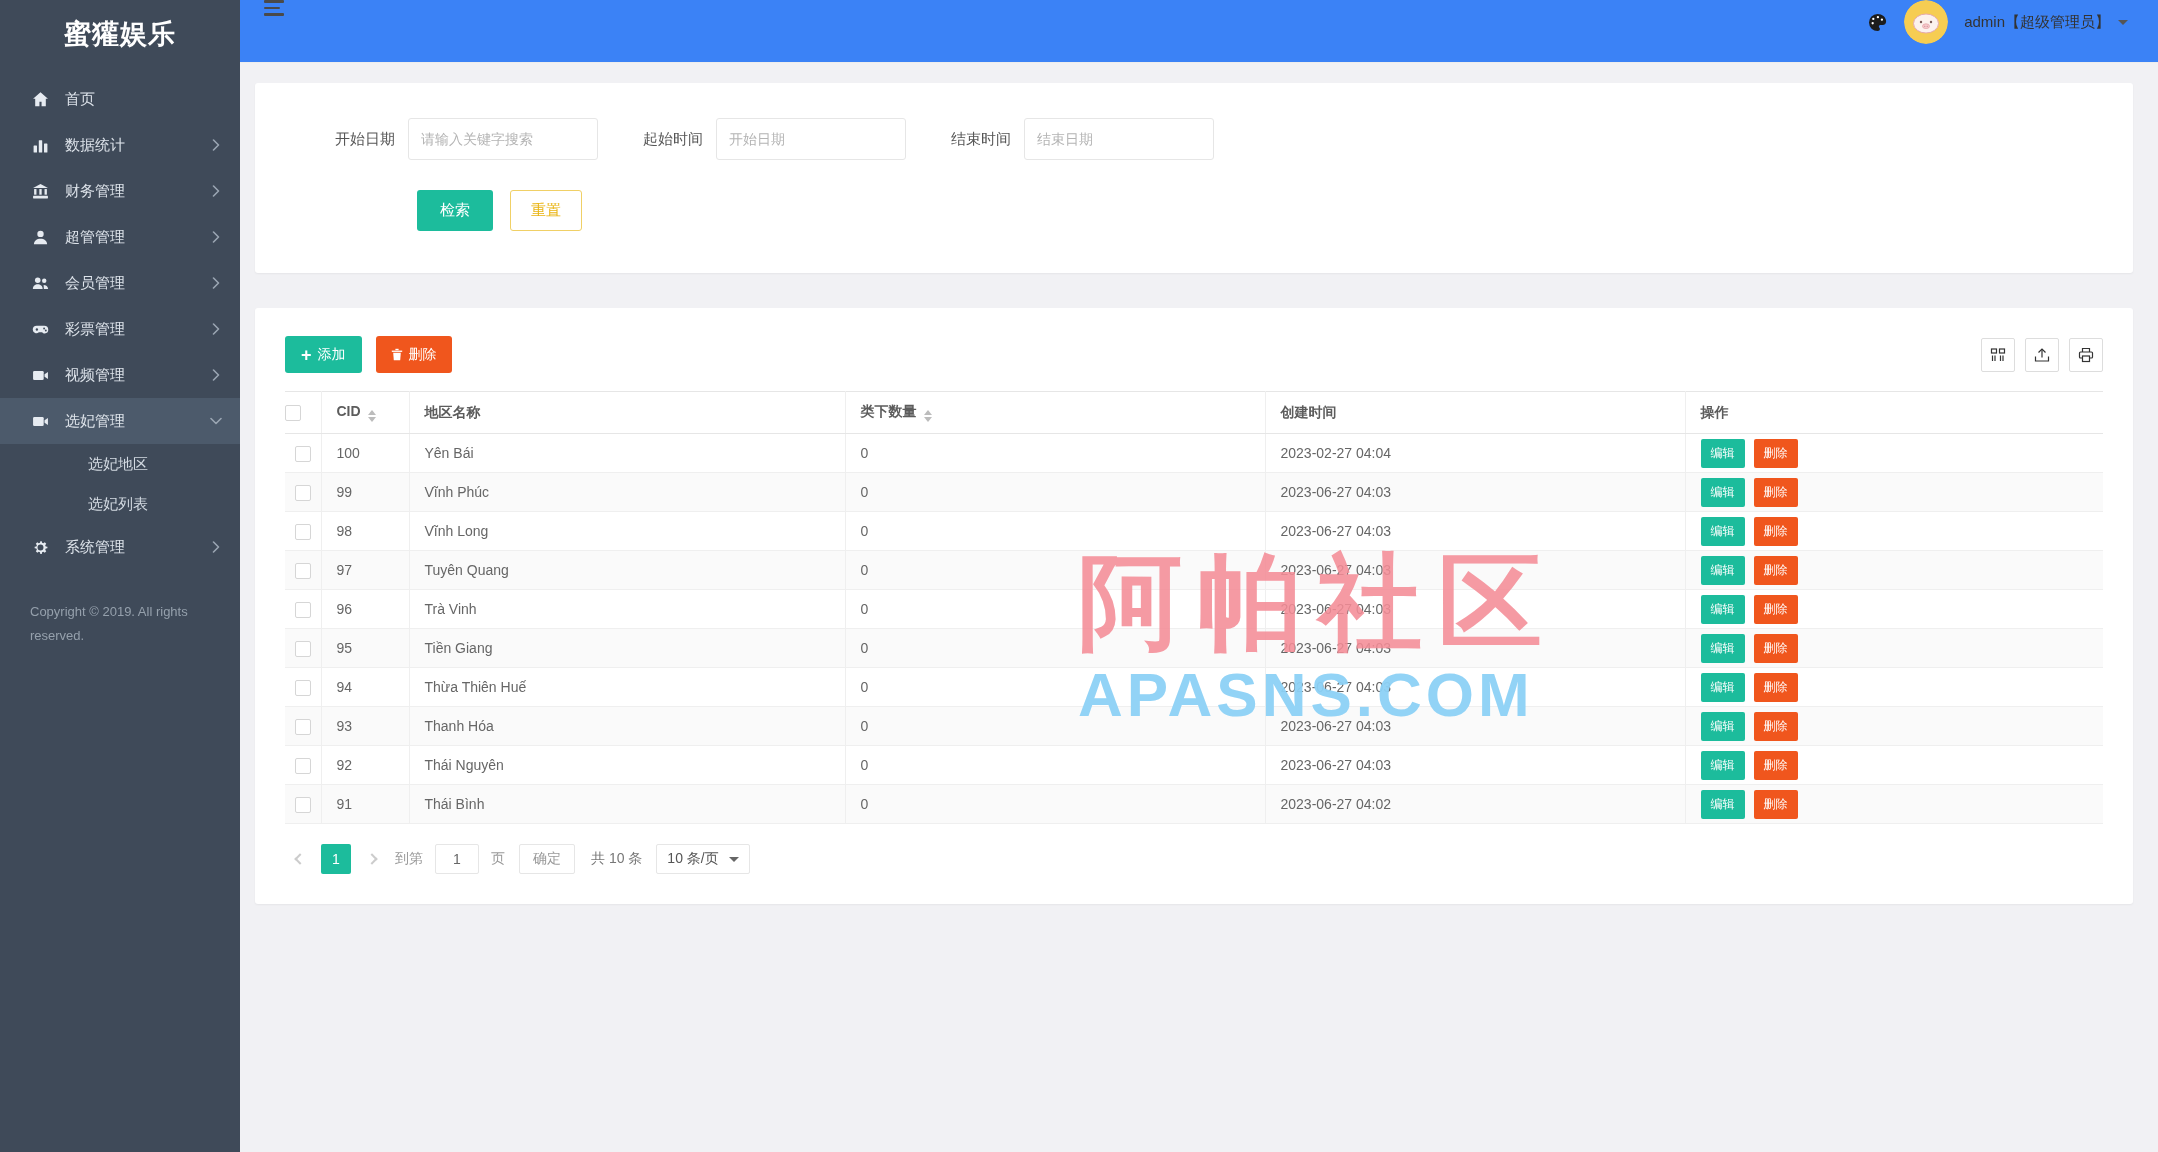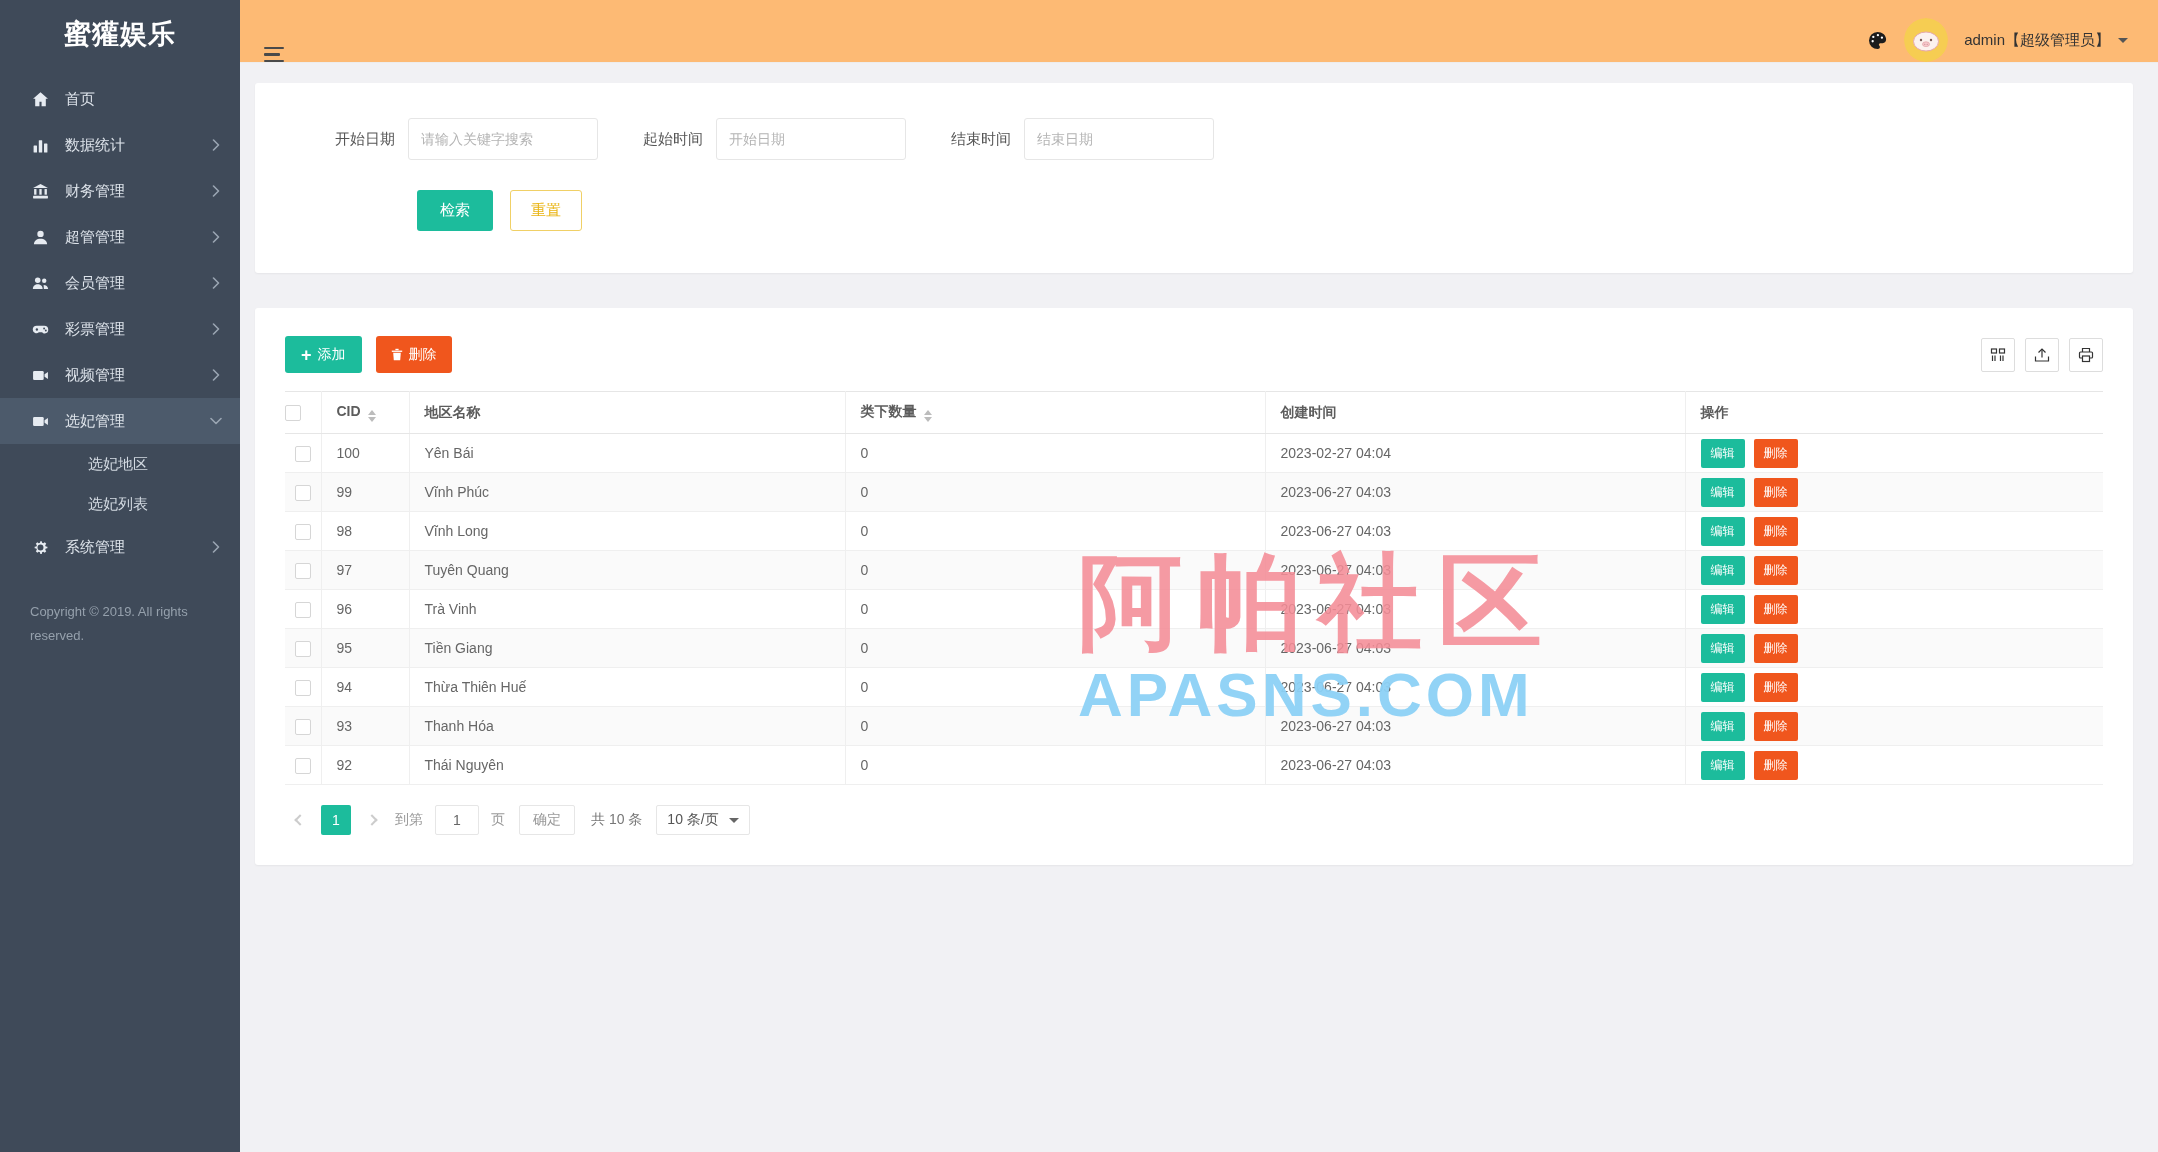--- a/index.html
+++ b/index.html
@@ -14,21 +14,21 @@
   .menu-item.active { background:#4c5a6b; }
   .mi-icon { width:20px; height:18px; margin-right:15px; display:inline-flex; align-items:center; justify-content:center; color:#e6ebf1; }
   .mi-label { flex:0 0 auto; }
   .mi-arrow { margin-left:auto; color:#9aa5b2; display:inline-flex; }
   .mi-arrow.down svg { transform:rotate(90deg); }
   .submenu-item { height:40px; line-height:40px; padding-left:88px; color:#d3dae2; font-size:15px; cursor:pointer; }
   .copyright { margin-top:30px; padding:0 30px; color:#95a0ac; font-size:13px; line-height:1.85; }
 
   
   .main { flex:1; display:flex; flex-direction:column; min-width:0; }
-  .topbar { height:63px; background:#fdba74; border-bottom:1px solid #ededed; display:flex; align-items:flex-end; padding:0 30px 0 24px; }
+  .topbar { height:63px; background:#3b82f6; border-bottom:1px solid #ededed; display:flex; align-items:flex-start; padding:0 30px 0 24px; }
   .hamburger { width:20px; display:flex; flex-direction:column; gap:4px; cursor:pointer; }
   .hamburger span { display:block; height:2.5px; background:#4a4a4a; border-radius:1px; }
   .hamburger span:nth-child(2){ width:16px; }
   .topbar-right { margin-left:auto; display:flex; align-items:center; gap:16px; }
   .avatar { width:44px; height:44px; border-radius:50%; overflow:hidden; cursor:pointer; }
   .admin-label { font-size:15px; color:#333; cursor:pointer; display:flex; align-items:center; gap:8px; }
   .caret-down { width:0; height:0; border-left:5px solid transparent; border-right:5px solid transparent; border-top:5px solid #555; display:inline-block; }
   .palette-btn { display:inline-flex; cursor:pointer; }
 
   .content { position:relative; flex:1; padding:20px 25px 0 15px; overflow:hidden; }
@@ -420,20 +420,28 @@
                 <td class="cell-ops"><button class="btn-mini teal">编辑</button><button class="btn-mini orange">删除</button></td>
               </tr>
               <tr>
                 <td class="cell-check"><span class="checkbox"></span></td>
                 <td>92</td>
                 <td>Thái Nguyên</td>
                 <td>0</td>
                 <td>2023-06-27 04:03</td>
                 <td class="cell-ops"><button class="btn-mini teal">编辑</button><button class="btn-mini orange">删除</button></td>
               </tr>
+              <tr>
+                <td class="cell-check"><span class="checkbox"></span></td>
+                <td>91</td>
+                <td>Thái Bình</td>
+                <td>0</td>
+                <td>2023-06-27 04:02</td>
+                <td class="cell-ops"><button class="btn-mini teal">编辑</button><button class="btn-mini orange">删除</button></td>
+              </tr>
             </tbody>
         </table>
 
         <div class="pagination">
           <span class="pg-arrow">
               <i class="chev left"></i>
             </span>
           <span class="pg-current">1</span>
           <span class="pg-arrow">
               <i class="chev right"></i>

